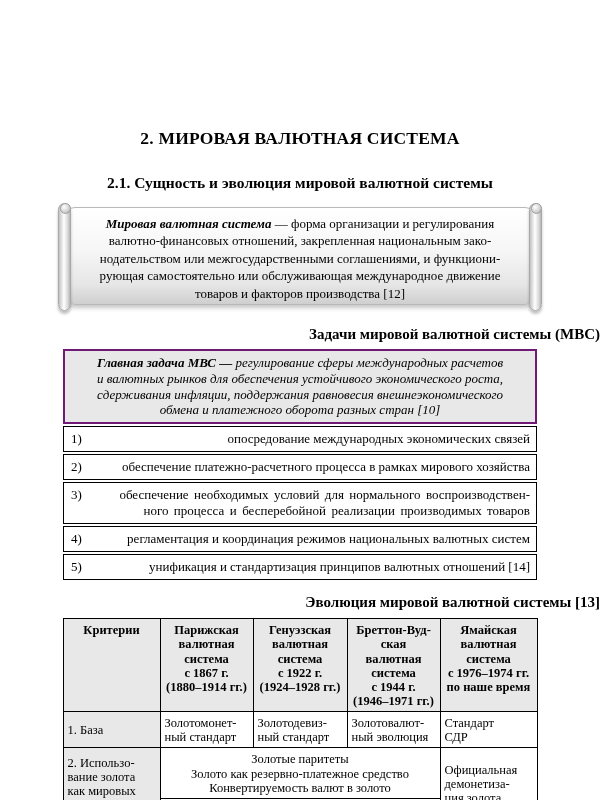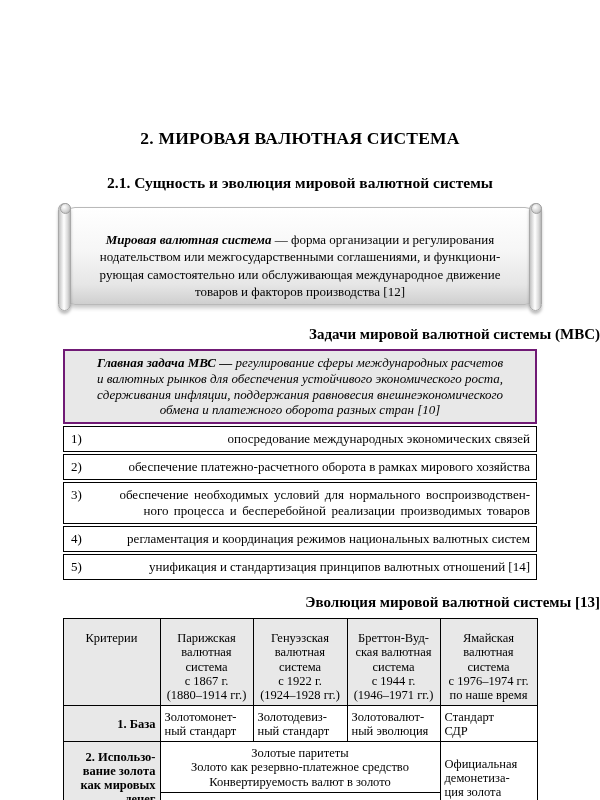--- a/index.html
+++ b/index.html
@@ -21,21 +21,21 @@
   }
 
   
   .scroll-wrap { position: relative; width: 480px; margin: 15px auto 0 auto; height: 102px; }
   .scroll-body {
     position: absolute; left: 6px; right: 6px; top: 0; bottom: 4px;
     background: linear-gradient(180deg, #ffffff 0%, #f6f6f6 45%, #e6e6e6 80%, #cfcfcf 100%);
     border: 1px solid #b9b9b9; border-radius: 9px;
     box-shadow: 0 3px 4px rgba(0,0,0,0.22);
     z-index: 1;
-    padding: 23px 18px 4px 18px;
+    padding: 7px 18px 4px 18px;
     text-align: center; font-size: 13px; line-height: 17.4px;
   }
   .roll {
     position: absolute; width: 13px; top: -4px; bottom: -2px; z-index: 2;
     background: linear-gradient(90deg, #c2c2c2 0%, #ffffff 45%, #d8d8d8 80%, #b5b5b5 100%);
     border: 1px solid #a8a8a8; border-radius: 7px;
     box-shadow: 0 3px 3px rgba(0,0,0,0.25);
   }
   .roll-left  { left: -2px; }
   .roll-right { right: -2px; }
@@ -73,45 +73,46 @@
     width: 474px; margin: 7px auto 0 auto;
     border-collapse: collapse; table-layout: fixed;
     font-size: 12.5px; line-height: 14.2px;
   }
   table.evo th, table.evo td {
     border: 1.5px solid #000; white-space: pre-line;
     padding: 3px 4px; font-weight: normal; text-align: left;
     vertical-align: middle; overflow: hidden;
   }
   table.evo tr.head th {
-    background: #e8e8e8; font-weight: normal; text-align: center;
-    vertical-align: top; padding-top: 12px; height: 73px;
+    background: #e8e8e8; font-weight: bold; text-align: center;
+    vertical-align: top; padding-top: 4px; height: 73px;
   }
   table.evo th.rowlab {
-    background: #e8e8e8; font-weight: bold; text-align: right;
+    background: #e8e8e8; font-weight: normal; text-align: left;
   }
   table.evo tr.r1 td, table.evo tr.r1 th { height: 36px; }
   table.evo td.merged { text-align: center; height: 50px; vertical-align: top; padding-top: 4px; margin-left: 20px; }
   table.evo td.empty-sub { height: 22px; }
   col.c0 { width: 97px; } col.c1 { width: 93px; } col.c2 { width: 94px; }
   col.c3 { width: 93px; } col.c4 { width: 97px; }
 </style>
 </head>
 <body>
 
 <div class="page">
 
   <h1 class="title">2. МИРОВАЯ ВАЛЮТНАЯ СИСТЕМА</h1>
   <h2 class="subtitle">2.1. Сущность и эволюция мировой валютной системы</h2>
 
   <div class="scroll-wrap">
     <div class="roll roll-left"></div>
     <div class="roll roll-right"></div>
     <div class="scroll-body">
       <div><span class="bi">Мировая валютная система</span><span> — форма организации и регулирования</span></div>
+      <div>валютно-финансовых отношений, закрепленная национальным зако-</div>
       <div>нодательством или межгосударственными соглашениями, и функциони-</div>
       <div>рующая самостоятельно или обслуживающая международное движение</div>
       <div>товаров и факторов производства [12]</div>
     </div>
   </div>
 
   <div class="sec-heading h-tasks">Задачи мировой валютной системы (МВС)</div>
 
   <div class="t1">
     <div class="t1-main">
@@ -119,21 +120,21 @@
       <div>и валютных рынков для обеспечения устойчивого экономического роста,</div>
       <div>сдерживания инфляции, поддержания равновесия внешнеэкономического</div>
       <div>обмена и платежного оборота разных стран [10]</div>
     </div>
     <div class="t1-row">
         <span class="num">1)</span>
         <div class="txt">опосредование международных экономических связей</div>
       </div>
     <div class="t1-row">
         <span class="num">2)</span>
-        <div class="txt">обеспечение платежно-расчетного оборота в рамках мирового хозяйства</div>
+        <div class="txt">обеспечение платежно-расчетного процесса в рамках мирового хозяйства</div>
       </div>
     <div class="t1-row">
         <span class="num">3)</span>
         <div class="txt spread">обеспечение необходимых условий для нормального воспроизводствен-
 ного процесса и бесперебойной реализации производимых товаров</div>
       </div>
     <div class="t1-row">
         <span class="num">4)</span>
         <div class="txt">регламентация и координация режимов национальных валютных систем</div>
       </div>

